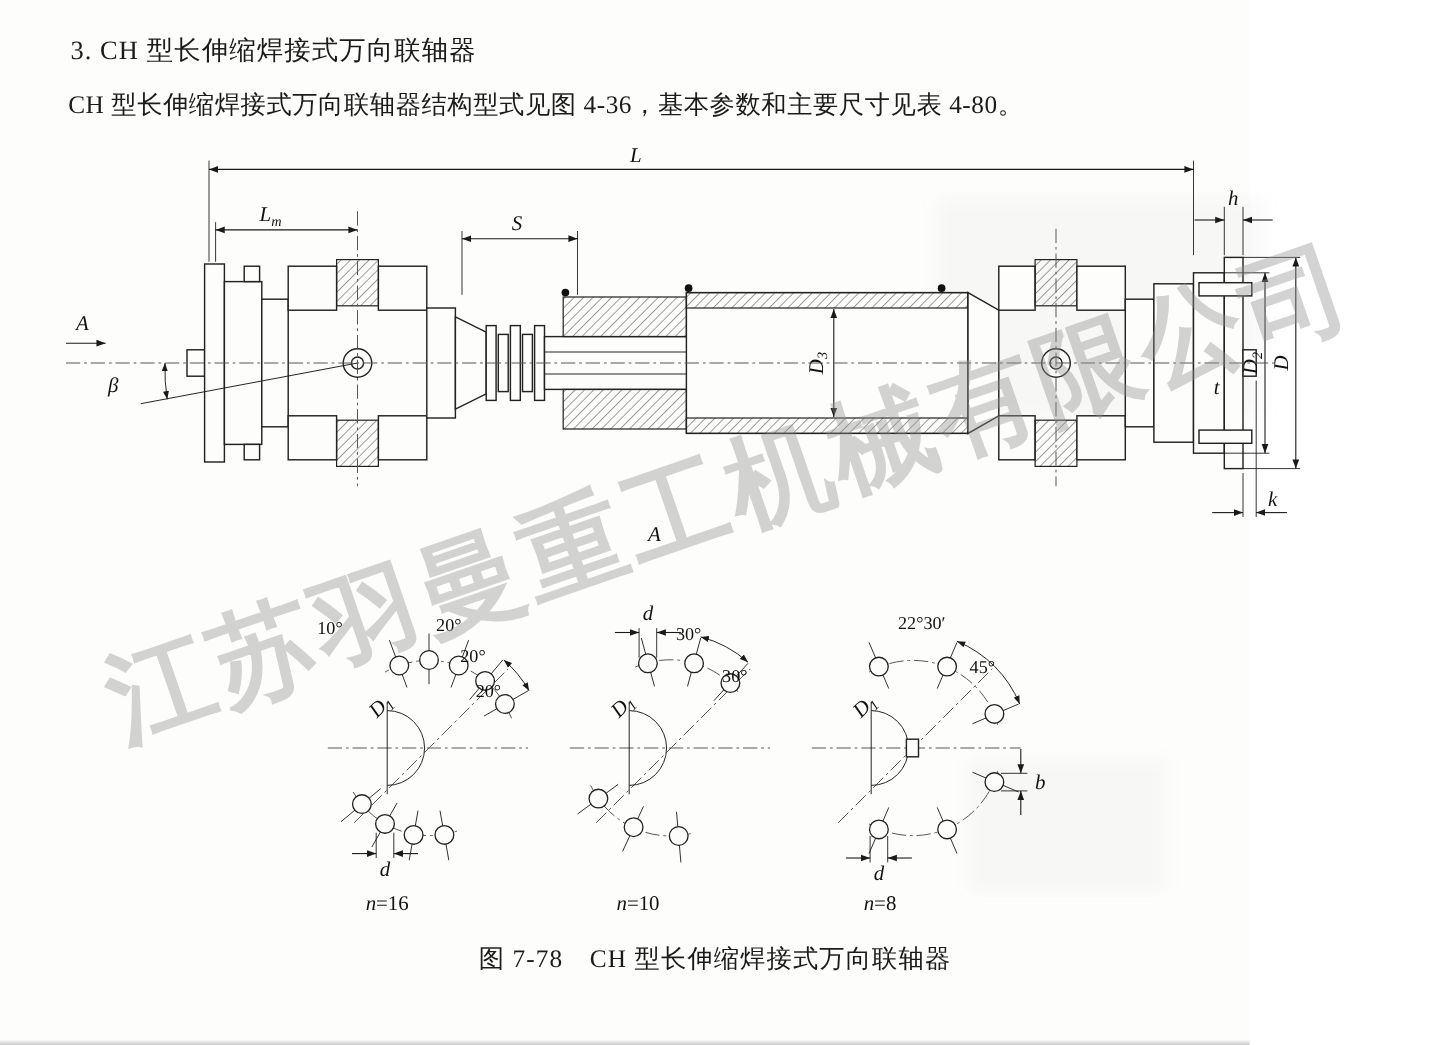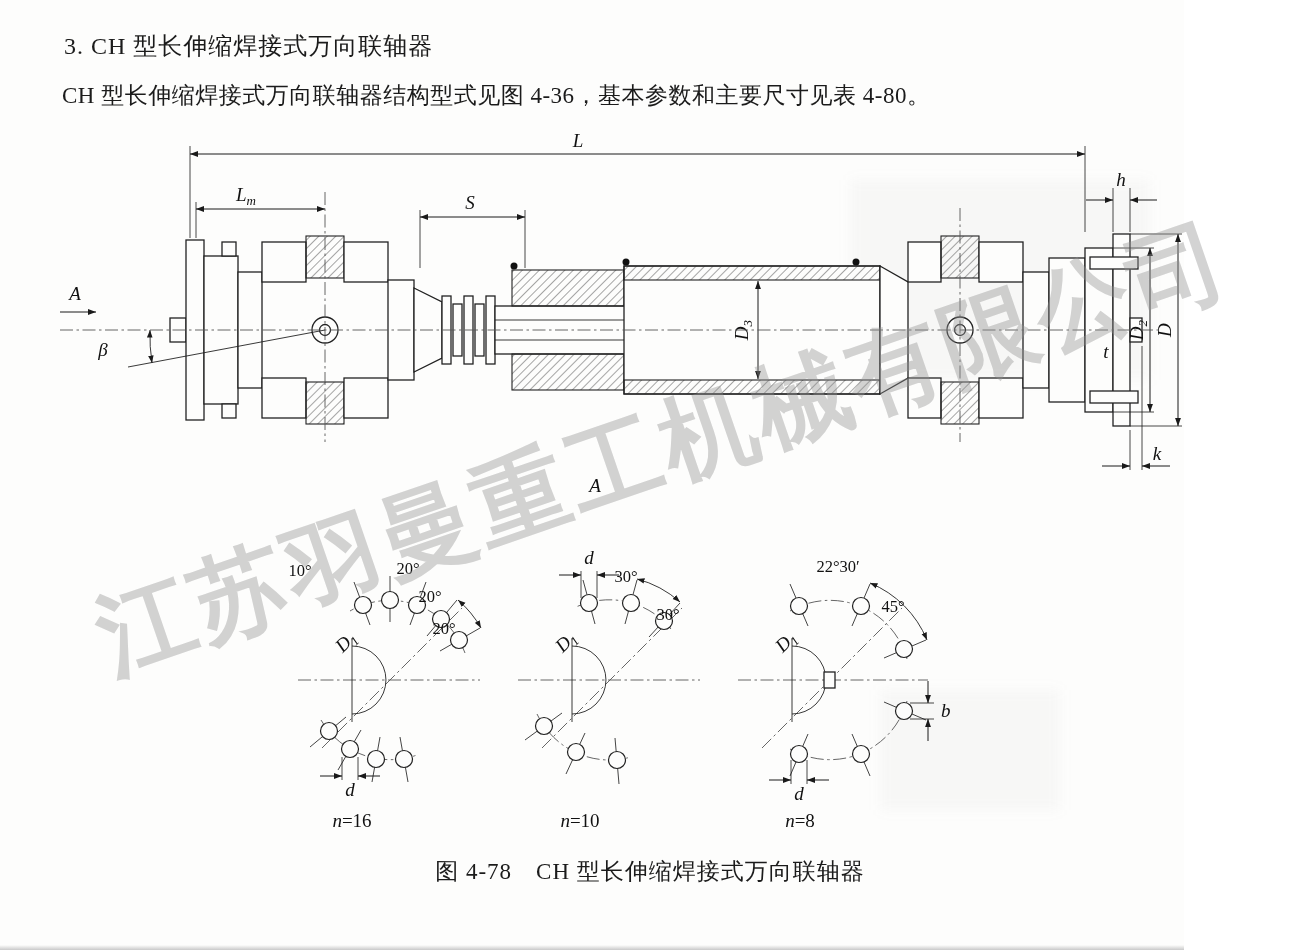--- a/index.html
+++ b/index.html
@@ -1,18 +1,18 @@
 <!DOCTYPE html>
 <html><head>
 <meta charset="utf-8">
 <style>
   html,body { margin:0; padding:0; }
   body { width:1300px; height:950px; background:#ffffff; overflow:hidden;
          font-family:"Liberation Serif","DejaVu Serif",serif; }
-  .page { position:relative; width:1136px; height:950px; background:#fdfdfc;padding-left:48px; }
+  .page { position:relative; width:1136px; height:950px; background:#fdfdfc; }
   .heading { position:absolute; left:64px; top:30px; font-size:24px; color:#1b1b1b;
              letter-spacing:1px; white-space:nowrap; }
   .body-text { position:absolute; left:62px; top:80px; font-size:23px; color:#1b1b1b;
                letter-spacing:0.5px; white-space:nowrap; }
   .caption { position:absolute; left:0; top:856px; width:1300px; text-align:center;
              font-size:23px; color:#1b1b1b; letter-spacing:1px; }
   .watermark { position:absolute; left:70px; top:390px; width:1160px; text-align:center;
                font-size:95px; font-weight:700; letter-spacing:4px; white-space:nowrap;
                color:rgba(145,145,145,0.40); transform:rotate(-19deg); transform-origin:50% 50%;
                pointer-events:none; font-family:"Liberation Sans","DejaVu Sans",sans-serif; z-index:5; }
@@ -289,15 +289,15 @@
       <line class="ext" x1="791" y1="630" x2="791" y2="654"></line>
         <line class="ext" x1="807" y1="630" x2="807" y2="654"></line>
       <line class="dl" x1="769" y1="650" x2="791" y2="650" marker-end="url(#arr)"></line>
       <line class="dl" x1="829" y1="650" x2="807" y2="650" marker-end="url(#arr)"></line>
       <text class="dim" x="799" y="670" text-anchor="middle">d</text>
       <text class="dim" x="800" y="697" text-anchor="middle"><tspan>n</tspan><tspan class="up">=8</tspan></text>
     </g>
   </svg>
 
   <div class="watermark">江苏羽曼重工机械有限公司</div>
-  <div class="caption">图 4-78　CH 型长伸缩焊接式万向联轴器</div>
+  <div class="caption">图 7-78　CH 型长伸缩焊接式万向联轴器</div>
   <div class="page-edge"></div>
 </div>
 
 </body></html>

